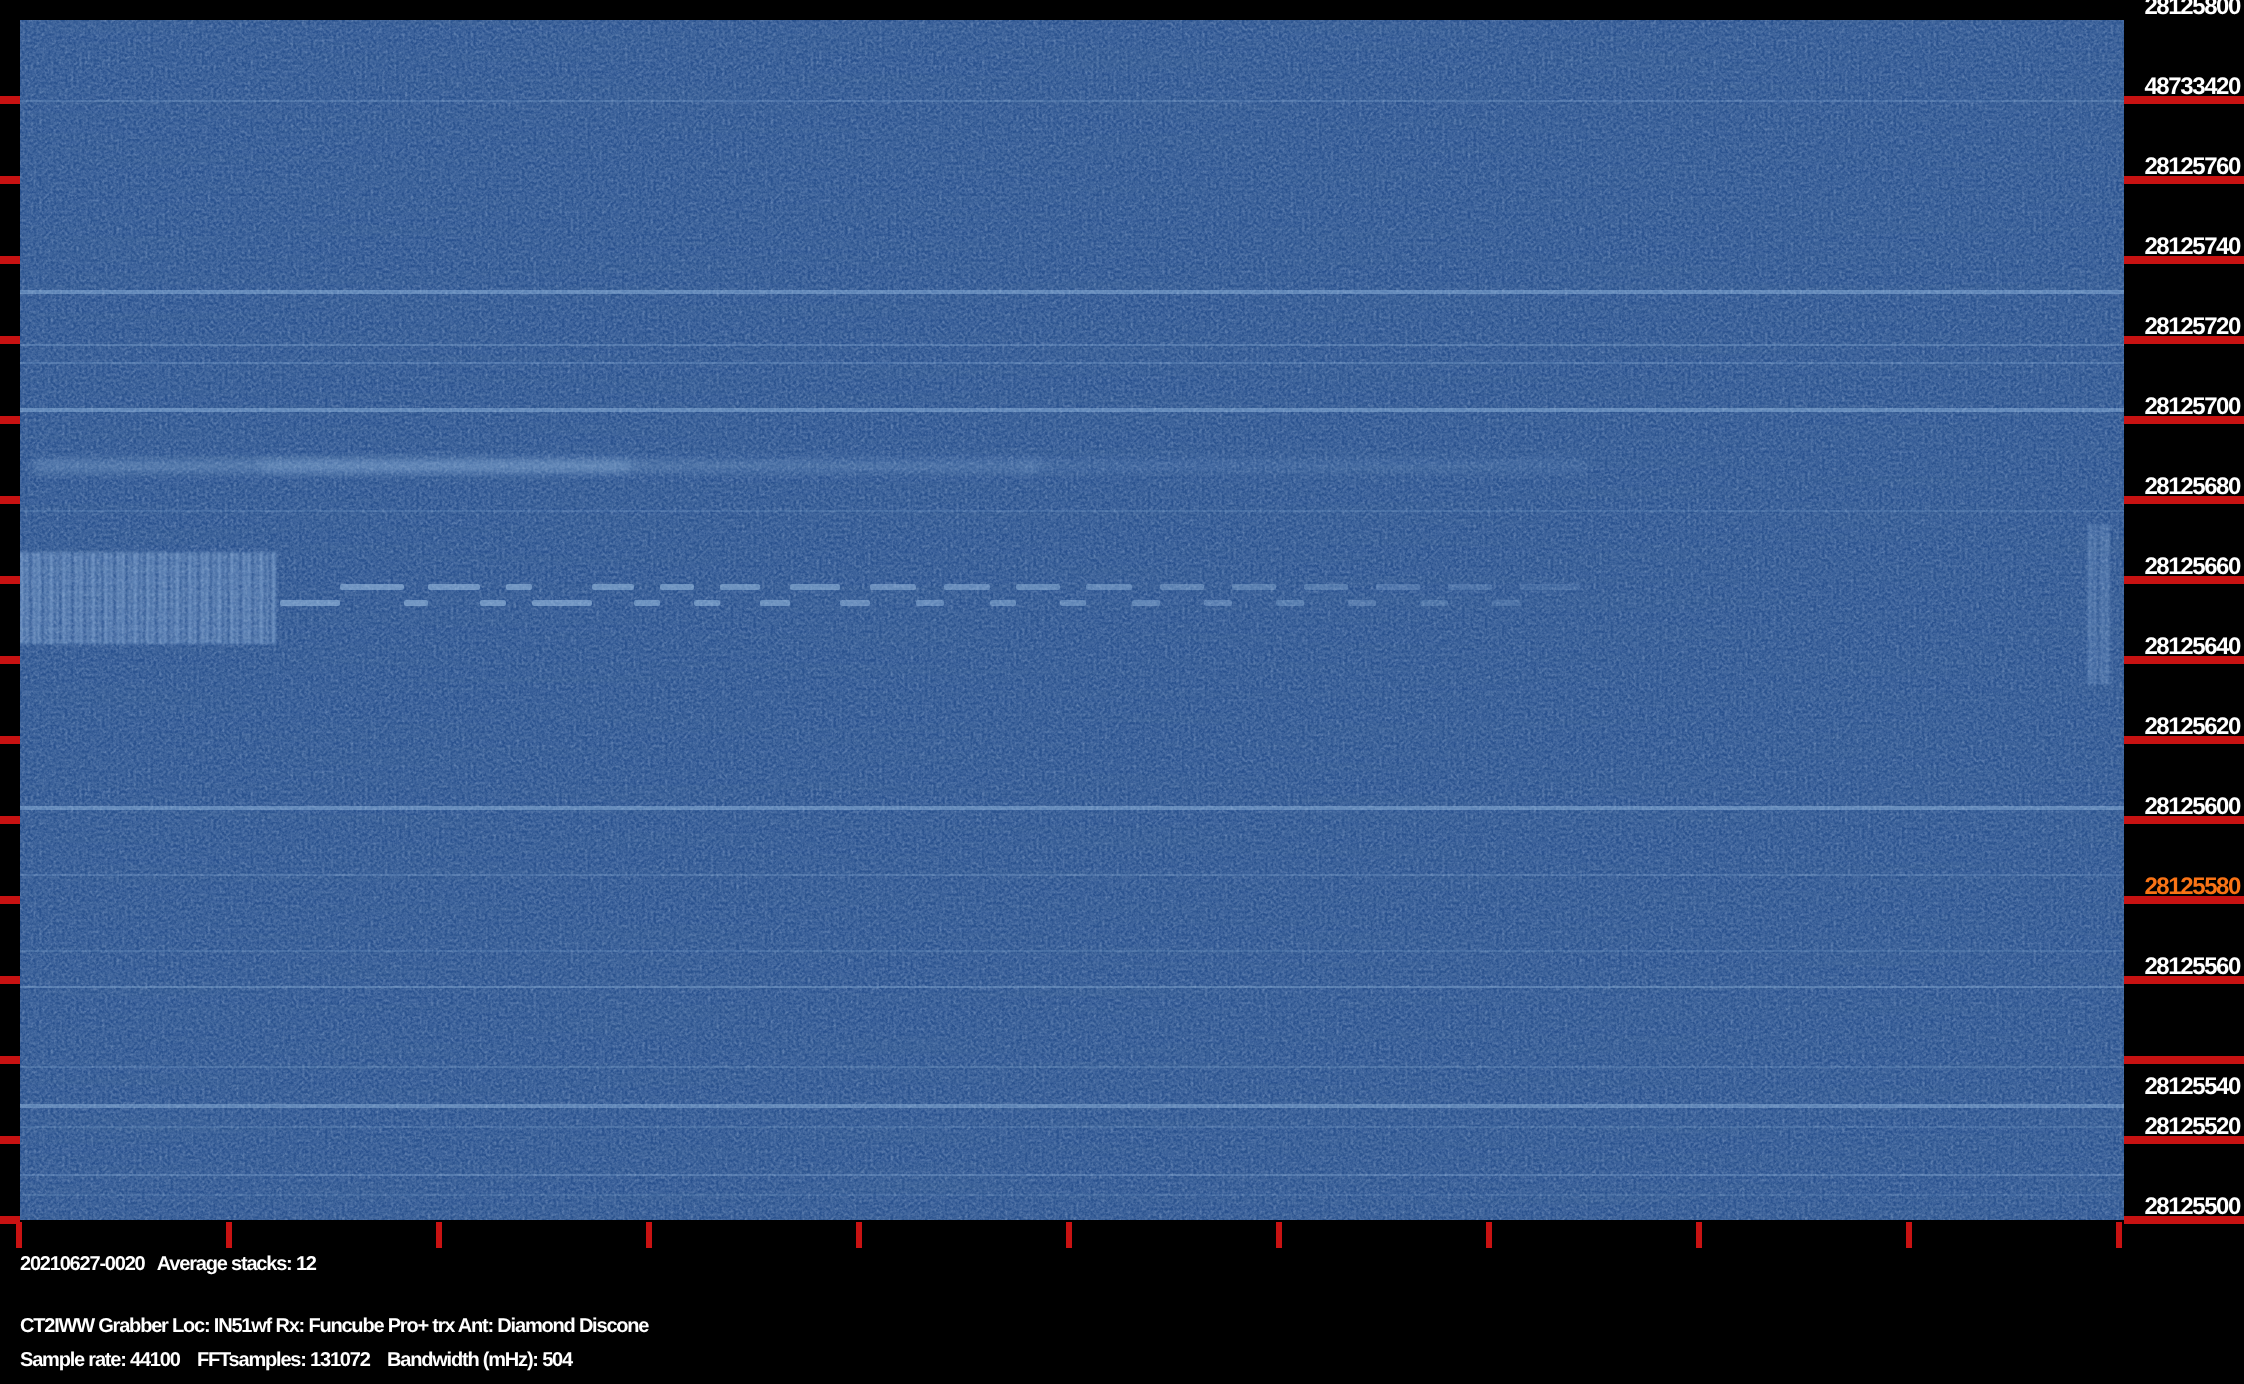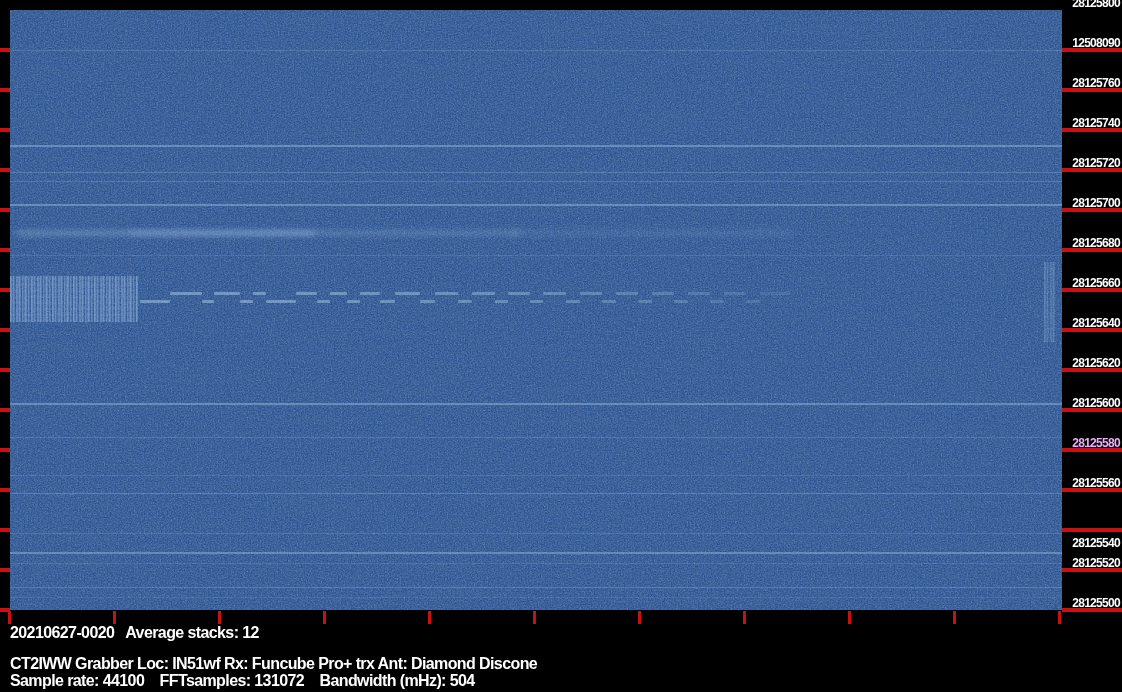--- a/index.html
+++ b/index.html
@@ -15,21 +15,21 @@
   .burst{position:absolute;filter:blur(0.5px);
          background-image:
            repeating-linear-gradient(90deg, rgba(168,200,238,0.40) 0px, rgba(168,200,238,0.40) 1px, rgba(168,200,238,0) 2px, rgba(168,200,238,0) 3px),
            repeating-linear-gradient(90deg, rgba(150,185,225,0.25) 0px, rgba(150,185,225,0.25) 2px, rgba(150,185,225,0) 4px, rgba(150,185,225,0) 7px),
            repeating-linear-gradient(0deg, rgba(120,160,205,0.12) 0px, rgba(120,160,205,0.12) 2px, rgba(120,160,205,0) 3px, rgba(120,160,205,0) 6px);}
   .freq-label{position:absolute;right:2px;width:70px;height:14px;line-height:14px;
               color:#fff;font-weight:bold;font-size:12px;letter-spacing:-0.7px;text-align:right;}
   .hbar{position:absolute;left:1062px;width:60px;height:4px;}
   .ltick{position:absolute;left:0;width:10px;height:4px;}
   .btick{position:absolute;top:611px;width:3px;height:13px;}
-  .status{position:absolute;color:#fff;font-weight:bold;font-size:16px;letter-spacing:-0.6px;
+  .status{position:absolute;color:#fff;font-weight:bold;font-size:10px;letter-spacing:-0.6px;
           white-space:pre;height:14px;line-height:14px;}
   .status.right{text-align:right;}
 </style>
 </head>
 <body>
 
 <div class="screen">
 
   <div class="spectro" id="spectro" style="background: rgb(42, 82, 143);">
     <svg class="noise-svg" width="1052" height="600">
@@ -116,31 +116,31 @@
       <div class="ltick" style="top: 368px; background: rgb(200, 18, 18);"></div>
       <div class="ltick" style="top: 408px; background: rgb(200, 18, 18);"></div>
       <div class="ltick" style="top: 448px; background: rgb(200, 18, 18);"></div>
       <div class="ltick" style="top: 488px; background: rgb(200, 18, 18);"></div>
       <div class="ltick" style="top: 528px; background: rgb(200, 18, 18);"></div>
       <div class="ltick" style="top: 568px; background: rgb(200, 18, 18);"></div>
       <div class="ltick" style="top: 608px; background: rgb(200, 18, 18);"></div>
     </div>
   <div id="right-labels">
       <div class="freq-label" style="top: -4px; color: rgb(255, 255, 255);">28125800</div>
-      <div class="freq-label" style="top: 36px; color: rgb(255, 255, 255);">12508090</div>
+      <div class="freq-label" style="top: 36px; color: rgb(255, 255, 255);">48733420</div>
       <div class="freq-label" style="top: 76px; color: rgb(255, 255, 255);">28125760</div>
       <div class="freq-label" style="top: 116px; color: rgb(255, 255, 255);">28125740</div>
       <div class="freq-label" style="top: 156px; color: rgb(255, 255, 255);">28125720</div>
       <div class="freq-label" style="top: 196px; color: rgb(255, 255, 255);">28125700</div>
       <div class="freq-label" style="top: 236px; color: rgb(255, 255, 255);">28125680</div>
       <div class="freq-label" style="top: 276px; color: rgb(255, 255, 255); text-align: right;">28125660</div>
       <div class="freq-label" style="top: 316px; color: rgb(255, 255, 255); text-align: right;">28125640</div>
       <div class="freq-label" style="top: 356px; color: rgb(255, 255, 255);">28125620</div>
       <div class="freq-label" style="top: 396px; color: rgb(255, 255, 255);">28125600</div>
-      <div class="freq-label" style="top: 436px; color: #f0abfc;">28125580</div>
+      <div class="freq-label" style="top: 436px; color: #f97316;">28125580</div>
       <div class="freq-label" style="top: 476px; color: rgb(255, 255, 255);">28125560</div>
       <div class="freq-label" style="top: 536px; color: rgb(255, 255, 255);">28125540</div>
       <div class="freq-label" style="top: 556px; color: rgb(255, 255, 255);">28125520</div>
       <div class="freq-label" style="top: 596px; color: rgb(255, 255, 255);">28125500</div>
       <div class="hbar" style="top: 48px; background: rgb(200, 18, 18);"></div>
       <div class="hbar" style="top: 88px; background: rgb(200, 18, 18);"></div>
       <div class="hbar" style="top: 128px; background: rgb(200, 18, 18);"></div>
       <div class="hbar" style="top: 168px; background: rgb(200, 18, 18);"></div>
       <div class="hbar" style="top: 208px; background: rgb(200, 18, 18);"></div>
       <div class="hbar" style="top: 248px; background: rgb(200, 18, 18);"></div>

